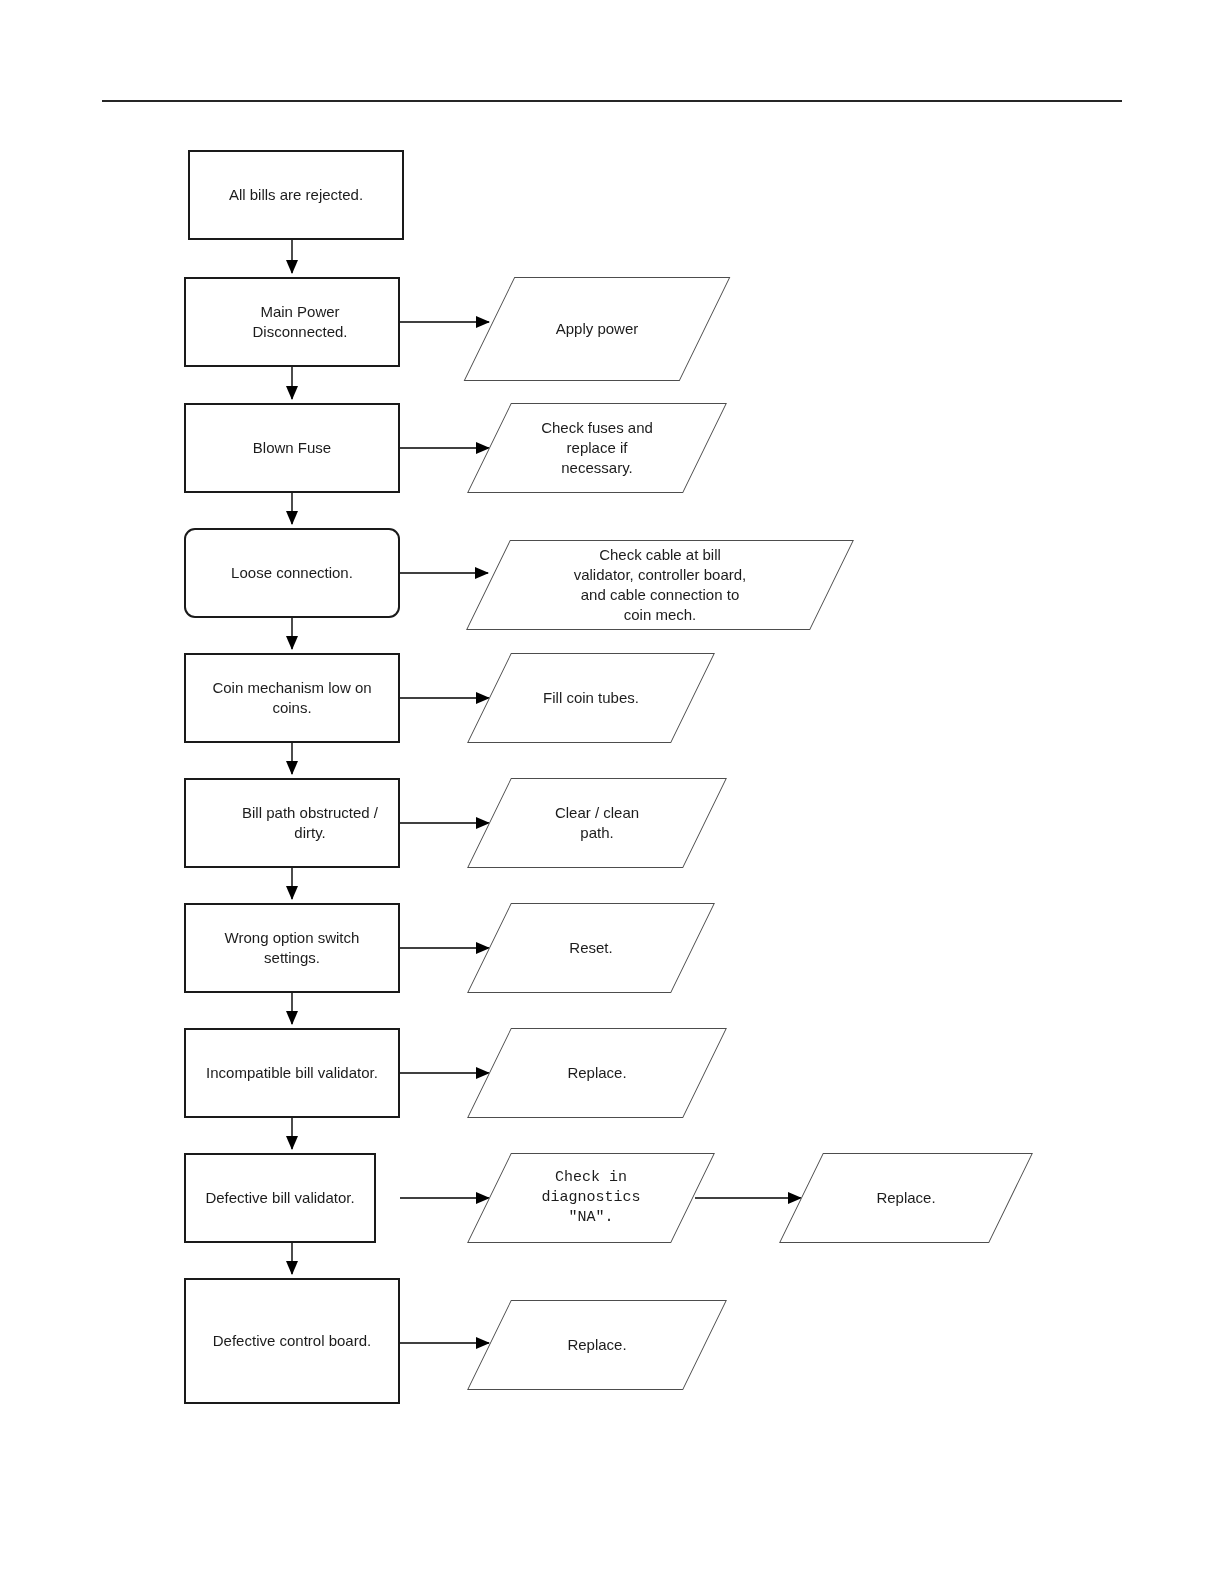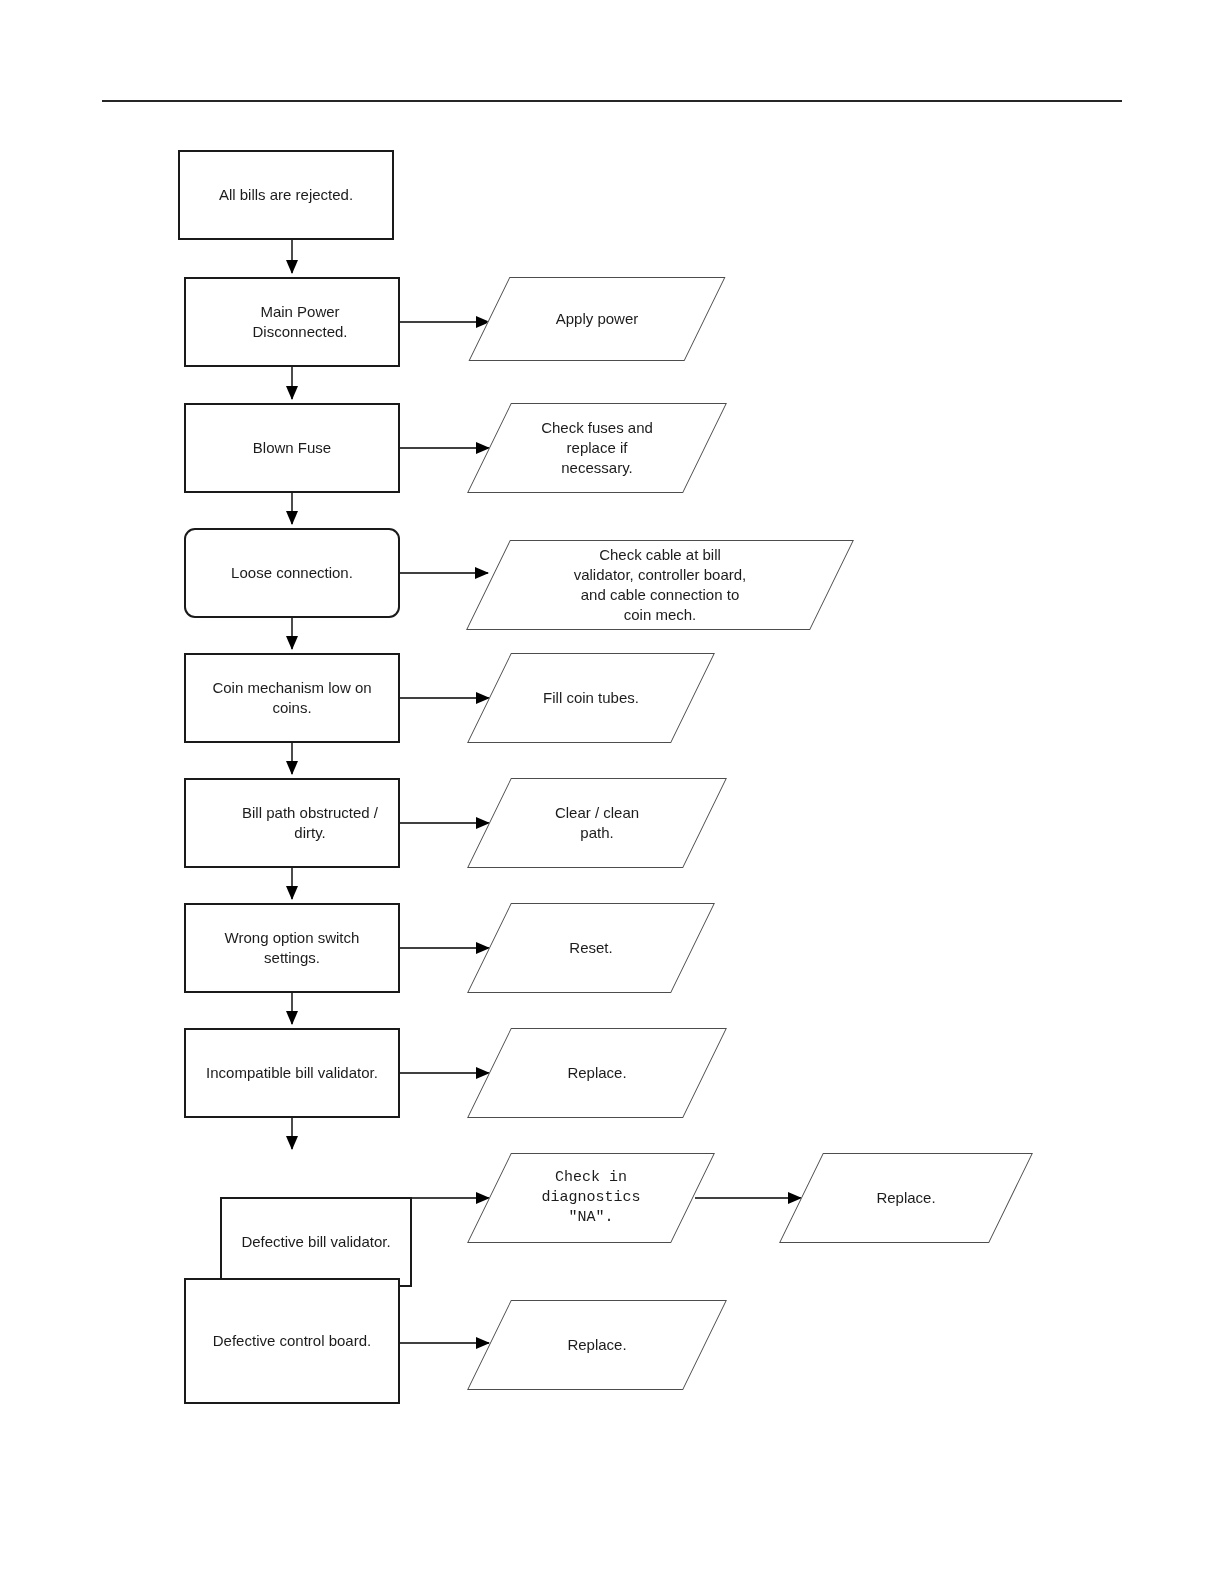--- a/index.html
+++ b/index.html
@@ -48,31 +48,31 @@
   .io .shape {
     position: absolute;
     top: 0; bottom: 0;
     left: 22px; right: 22px;
     border: 1px solid #4d4d4d;
     background: #ffffff;
     transform: skewX(-26deg);
     z-index: 1;
   }
   
-  .b0 { left: 178px; top: 150px;  width: 216px; height: 90px; }
+  .b0 { left: 188px; top: 150px;  width: 216px; height: 90px; }
   .b1 { left: 184px; top: 277px;  width: 216px; height: 90px; padding-left: 16px; }
   .b2 { left: 184px; top: 403px;  width: 216px; height: 90px; }
   .b3 { left: 184px; top: 528px;  width: 216px; height: 90px; border-radius: 11px; }
   .b4 { left: 184px; top: 653px;  width: 216px; height: 90px; }
   .b5 { left: 184px; top: 778px;  width: 216px; height: 90px; padding-left: 36px; }
   .b6 { left: 184px; top: 903px;  width: 216px; height: 90px; }
   .b7 { left: 184px; top: 1028px; width: 216px; height: 90px; }
-  .b8 { left: 184px; top: 1197px; width: 192px; height: 90px; margin-left: 36px; }
+  .b8 { left: 184px; top: 1153px; width: 192px; height: 90px; }
   .b9 { left: 184px; top: 1278px; width: 216px; height: 126px; }
-  .p0 { left: 467px; top: 277px;  width: 260px; height: 84px; justify-content: center; }
+  .p0 { left: 467px; top: 277px;  width: 260px; height: 104px; justify-content: center; }
   .p1 { left: 467px; top: 403px;  width: 260px; height: 90px; }
   .p2 { left: 466px; top: 540px;  width: 388px; height: 90px; }
   .p3 { left: 467px; top: 653px;  width: 248px; height: 90px; }
   .p4 { left: 467px; top: 778px;  width: 260px; height: 90px; }
   .p5 { left: 467px; top: 903px;  width: 248px; height: 90px; }
   .p6 { left: 467px; top: 1028px; width: 260px; height: 90px; }
   .p7 { left: 467px; top: 1153px; width: 248px; height: 90px; font-family: Liberation Mono, monospace; }
   .p8 { left: 779px; top: 1153px; width: 254px; height: 90px; }
   .p9 { left: 467px; top: 1300px; width: 260px; height: 90px; }
 </style>

